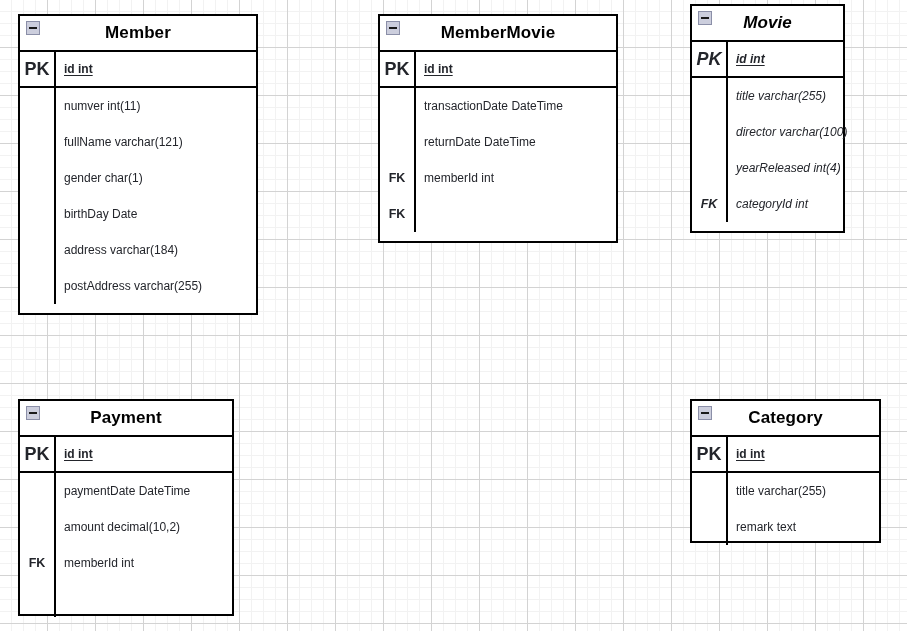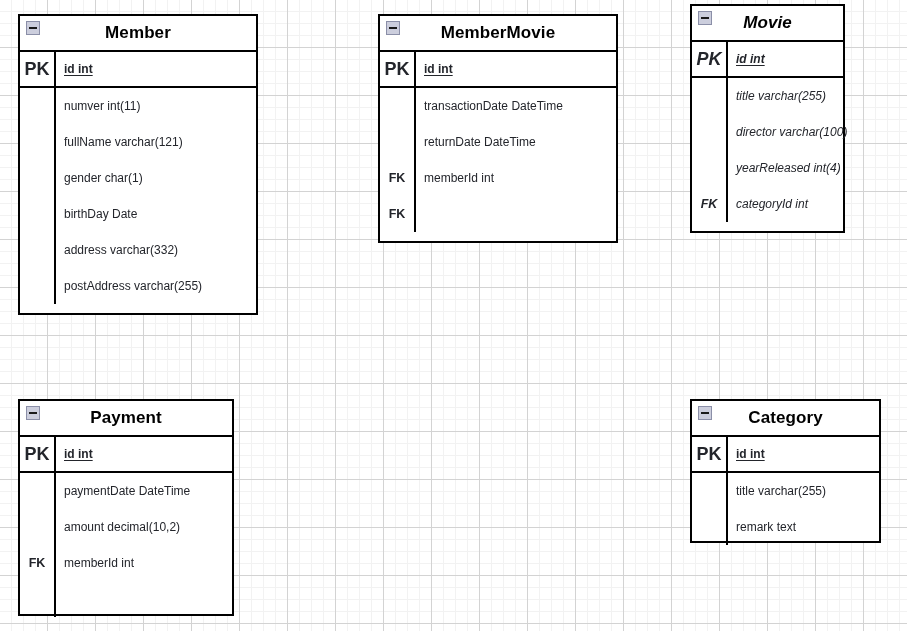--- a/index.html
+++ b/index.html
@@ -157,21 +157,21 @@
         <div class="entity-row">
           <div class="key-cell"></div>
           <div class="field-cell">gender char(1)</div>
         </div>
         <div class="entity-row">
           <div class="key-cell"></div>
           <div class="field-cell">birthDay Date</div>
         </div>
         <div class="entity-row">
           <div class="key-cell"></div>
-          <div class="field-cell">address varchar(332)</div>
+          <div class="field-cell">address varchar(184)</div>
         </div>
         <div class="entity-row">
           <div class="key-cell"></div>
           <div class="field-cell">postAddress varchar(255)</div>
         </div>
       </div>
       <div class="divider" style="top: 36px; height: 252px;"></div>
     </div>
     <div class="entity" style="left: 354px; top: 14px; width: 240px; height: 229px; margin-left: 24px;">
       <div class="entity-title-row">

